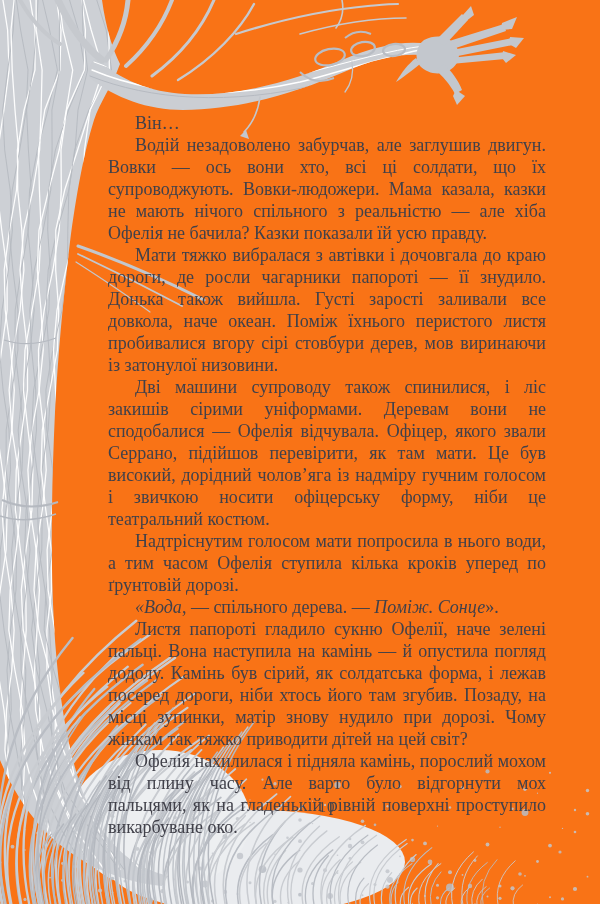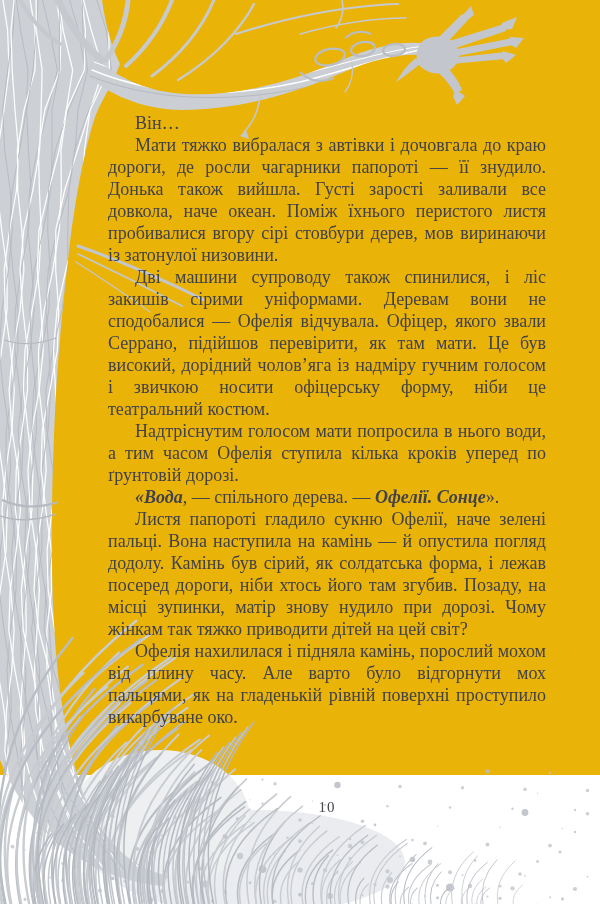--- a/index.html
+++ b/index.html
@@ -1,24 +1,24 @@
 <!DOCTYPE html>
 <html lang="uk"><head>
 <meta charset="utf-8">
 <style>
   html,body{margin:0;padding:0;}
   body{width:600px;height:904px;background:#ffffff;overflow:hidden;
        font-family:"Liberation Serif", serif;}
-  .page{position:relative;width:600px;height:775px;background:#eab308;}
+  .page{position:relative;width:600px;height:904px;background:#f97316;}
   svg.art{position:absolute;left:0;top:0;width:600px;height:904px;}
   .text-block{position:absolute;left:108px;top:112px;width:438px;
               color:#41414a;font-size:18px;line-height:22px;
               text-align:justify;hyphens:auto;-webkit-hyphens:auto;}
   .para{margin:0;text-indent:27px;}
-  .it{font-style:italic;font-weight:bold;}
+  .it{font-style:italic;}
   .folio{position:absolute;top:799px;left:108px;width:438px;text-align:center;
          font-size:15px;color:#45454d;letter-spacing:1px;}
 </style>
 </head>
 <body>
 
 <div class="page">
 
   <svg class="art" viewBox="0 0 600 904" aria-hidden="true">
     <defs>
@@ -429,22 +429,23 @@
         <path d="M76.0,906 Q62.8,843.5 100.2,794.0" fill="none" stroke="#b4b8bf" stroke-width="1.5" stroke-linecap="round"></path>
         <path d="M113.0,906 Q93.4,814.4 148.9,741.0" fill="none" stroke="#c2c6cc" stroke-width="1.5" stroke-linecap="round"></path>
         <path d="M150.0,906 Q139.7,856.7 168.9,818.0" fill="none" stroke="#b4b8bf" stroke-width="1.5" stroke-linecap="round"></path>
         <path d="M187.0,906 Q170.3,827.5 217.6,765.0" fill="none" stroke="#c2c6cc" stroke-width="1.5" stroke-linecap="round"></path>
         <path d="M44.0,906 Q21.0,798.4 86.2,712.0" fill="none" stroke="#b4b8bf" stroke-width="1.5" stroke-linecap="round"></path>
       </g>
   </svg>
 
   <main class="text-block" lang="uk">
     <p class="para">Він…</p>
+    <p class="para">Водій незадоволено забурчав, але заглушив двигун. Вовки — ось вони хто, всі ці солдати, що їх супроводжують. Вовки-людожери. Мама казала, казки не мають нічого спільного з реальністю — але хіба Офелія не бачила? Казки показали їй усю правду.</p>
     <p class="para">Мати тяжко вибралася з автівки і дочовгала до краю дороги, де росли чагарники папороті — її знудило. Донька також вийшла. Густі зарості заливали все довкола, наче океан. Поміж їхнього перистого листя пробивалися вгору сірі стовбури дерев, мов виринаючи із затонулої низовини.</p>
     <p class="para">Дві машини супроводу також спинилися, і ліс закишів сірими уніформами. Деревам вони не сподобалися — Офелія відчувала. Офіцер, якого звали Серрано, підійшов перевірити, як там мати. Це був високий, дорідний чолов’яга із надміру гучним голосом і звичкою носити офіцерську форму, ніби це театральний костюм.</p>
     <p class="para">Надтріснутим голосом мати попросила в нього води, а тим часом Офелія ступила кілька кроків уперед по ґрунтовій дорозі.</p>
-    <p class="para"><span class="it">«Вода</span><span>, — спільного дерева. — </span><span class="it">Офелії. Сонце</span><span>».</span></p>
+    <p class="para"><span class="it">«Вода</span><span>, — спільного дерева. — </span><span class="it">Поміж. Сонце</span><span>».</span></p>
     <p class="para">Листя папороті гладило сукню Офелії, наче зелені пальці. Вона наступила на камінь — й опустила погляд додолу. Камінь був сірий, як солдатська форма, і лежав посеред дороги, ніби хтось його там згубив. Позаду, на місці зупинки, матір знову нудило при дорозі. Чому жінкам так тяжко приводити дітей на цей світ?</p>
     <p class="para">Офелія нахилилася і підняла камінь, порослий мохом від плину часу. Але варто було відгорнути мох пальцями, як на гладенькій рівній поверхні проступило викарбуване око.</p>
   </main>
 
   <div class="folio">10</div>
 </div>
 
 </body></html>

